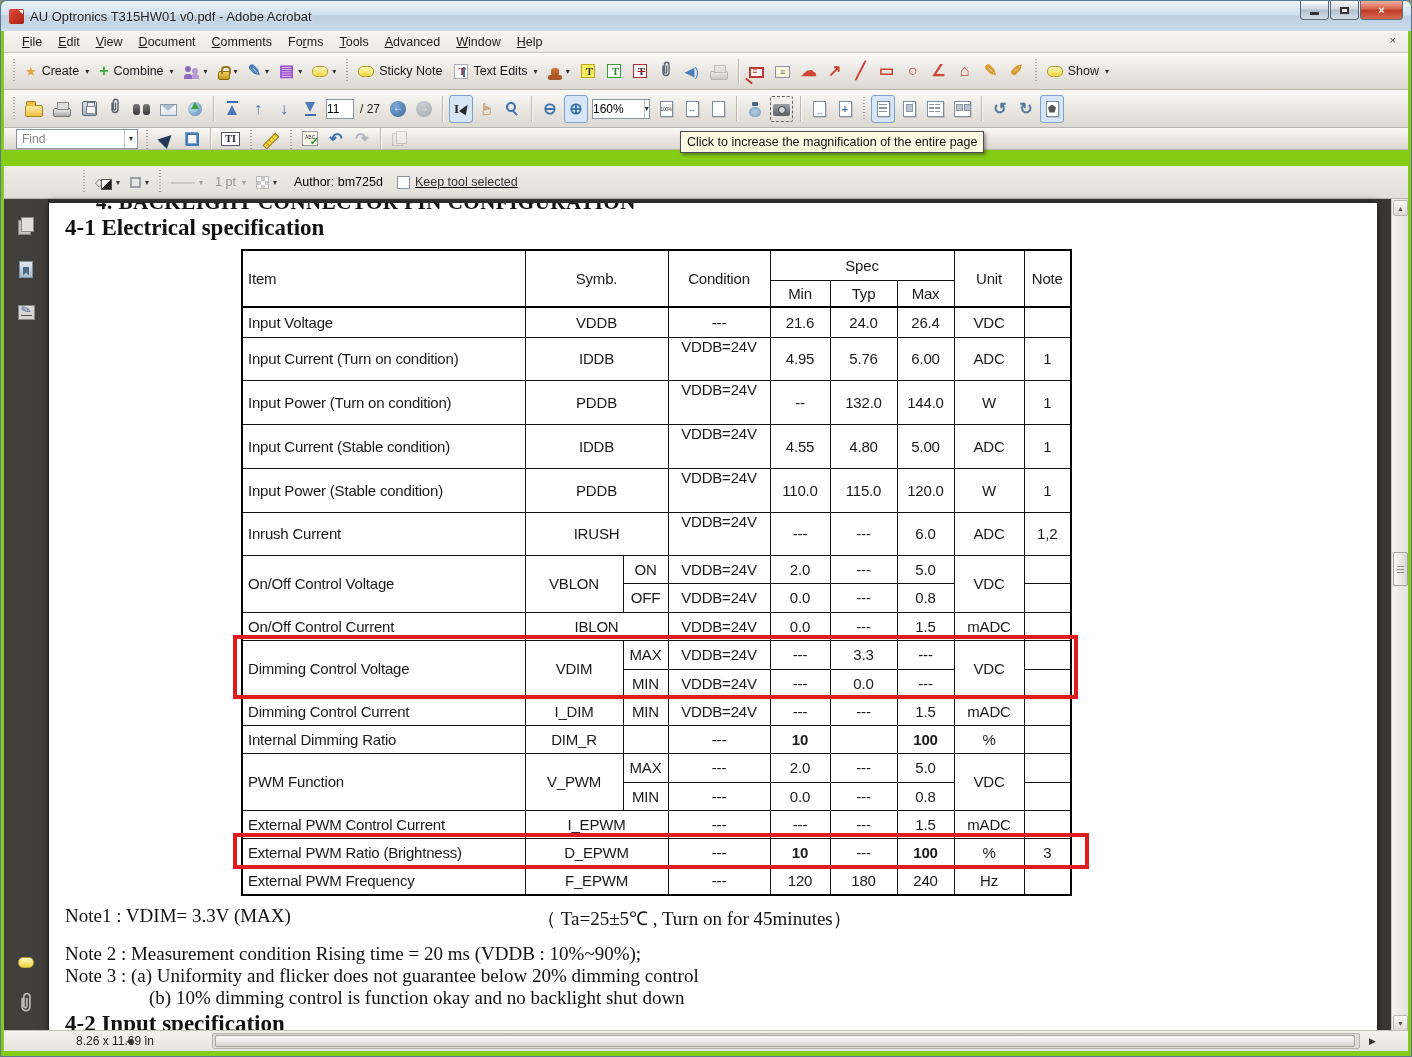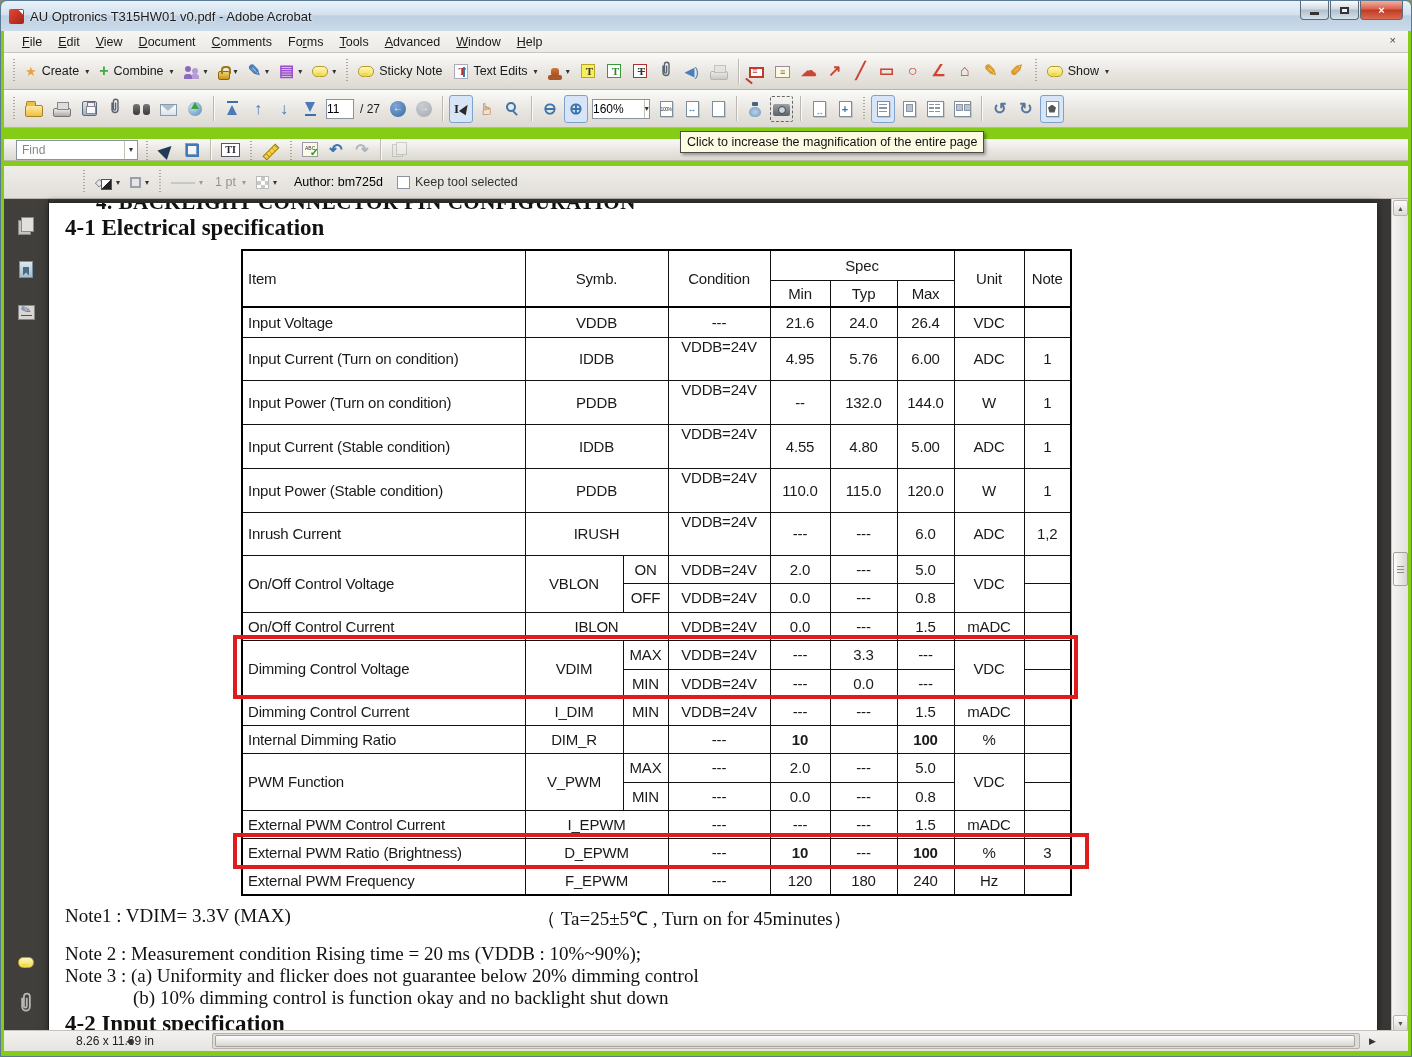--- a/index.html
+++ b/index.html
@@ -16,21 +16,21 @@
   .wb .minbar{width:9px;height:3px;background:#333;margin-top:7px;}
   .wb .restbox{width:9px;height:7px;border:2px solid #333;background:#eef;}
   
   .menubar{position:absolute;left:3px;right:3px;top:30px;height:22px;background:linear-gradient(#f6f5f3,#eceae6);border-bottom:1px solid #c9c5bf;display:flex;align-items:center;padding-left:10px;font-size:12.5px;color:#1a1a1a;}
   .mitem{padding:2px 8px;cursor:default;}
   .menuclose{position:absolute;right:12px;top:3px;font-size:11px;color:#444;}
   
   .tbar{position:absolute;left:3px;right:3px;background:linear-gradient(#fafaf8,#e9e6e1 55%,#dcd8d2);border-bottom:1px solid #b9b5ae;display:flex;align-items:center;padding:0 4px;overflow:hidden;white-space:nowrap;}
   #tb1{top:52px;height:37px;}
   #tb2{top:89px;height:38px;}
-  #tb3{top:138px;height:22px;}
+  #tb3{top:127px;height:22px;}
   #tb4{top:165px;height:33px;background:linear-gradient(#efedea,#e2dfda);}
   .tbgroup{display:inline-flex;align-items:center;height:100%;}
   .tbtn{display:inline-flex;align-items:center;justify-content:center;gap:3px;min-width:24px;height:28px;padding:0 3px;margin:0 1px;border:1px solid transparent;border-radius:3px;color:#1a1a1a;position:relative;}
   .tbtn.active{background:#d7e5f7;border-color:#7da2ce;}
   .tbtn.disabled{opacity:.42;filter:grayscale(.6);}
   .tbtn .lbl{font-size:12.5px;padding:0 2px;}
   .tbtn .dd{font-size:8px;color:#333;margin-left:1px;}
   .glyph{font-size:13px;line-height:1;display:inline-block;}
   .glyph.big{font-size:16px;font-weight:bold;}
   .sep{display:inline-block;width:1px;height:25px;background:#bcb8b1;margin:0 5px;box-shadow:1px 0 0 #fbfaf8;}
@@ -484,21 +484,21 @@
           <span class="dd">▾</span>
         </span>
         <span class="tbtn">
           <span class="shp s-checker"></span>
           <span class="dd">▾</span>
         </span>
       </span>
     <span style="font-size:12.5px;margin-left:12px;">
       <span>Author:</span>&nbsp;<span>bm725d</span>
     </span>
-    <span style="display:inline-flex;align-items:center;gap:5px;margin-left:14px;">
+    <span style="display:inline-flex;align-items:center;gap:5px;margin-left:14px;text-decoration:underline;">
       <span style="width:13px;height:13px;border:1px solid #8a94a0;background:#fff;display:inline-block;"></span>
       <span style="font-size:12.5px;color:#333;">Keep tool selected</span>
     </span>
   </div>
 
   <div class="tooltip">
     <span>Click to increase the magnification of the entire page</span>
   </div>
 
   <div class="main">
@@ -742,21 +742,21 @@
           </tbody>
         </table>
 
       <div class="redbox" style="left:184px;top:432px;width:845px;height:64px;"></div>
       <div class="redb ox" style="position:absolute;border:4px solid #e01b1b;left:184px;top:630px;width:856px;height:36px;"></div>
 
       <div class="note" style="left:16px;top:702px;">Note1 : VDIM= 3.3V (MAX)</div>
       <div class="note" style="left:488px;top:702px;">（ Ta=25±5℃ , Turn on for 45minutes）</div>
       <div class="note" style="left:16px;top:740px;">Note 2 : Measurement condition Rising time = 20 ms (VDDB : 10%~90%);</div>
       <div class="note" style="left:16px;top:762px;">Note 3 :  (a) Uniformity and flicker does not guarantee below 20% dimming control</div>
-      <div class="note" style="left:84px;top:784px;">(b) 10% dimming control is function okay and no backlight shut down</div>
+      <div class="note" style="left:100px;top:784px;">(b) 10% dimming control is function okay and no backlight shut down</div>
       <div class="h2">4-2 Input specification</div>
     </div>
 
     <div class="vscroll">
       <span class="varrow" style="top:1px;">▲</span>
       <span class="varrow" style="bottom:1px;">▼</span>
       <span class="vthumb" style="top:353px;height:34px;"></span>
     </div>
   </div>
 

